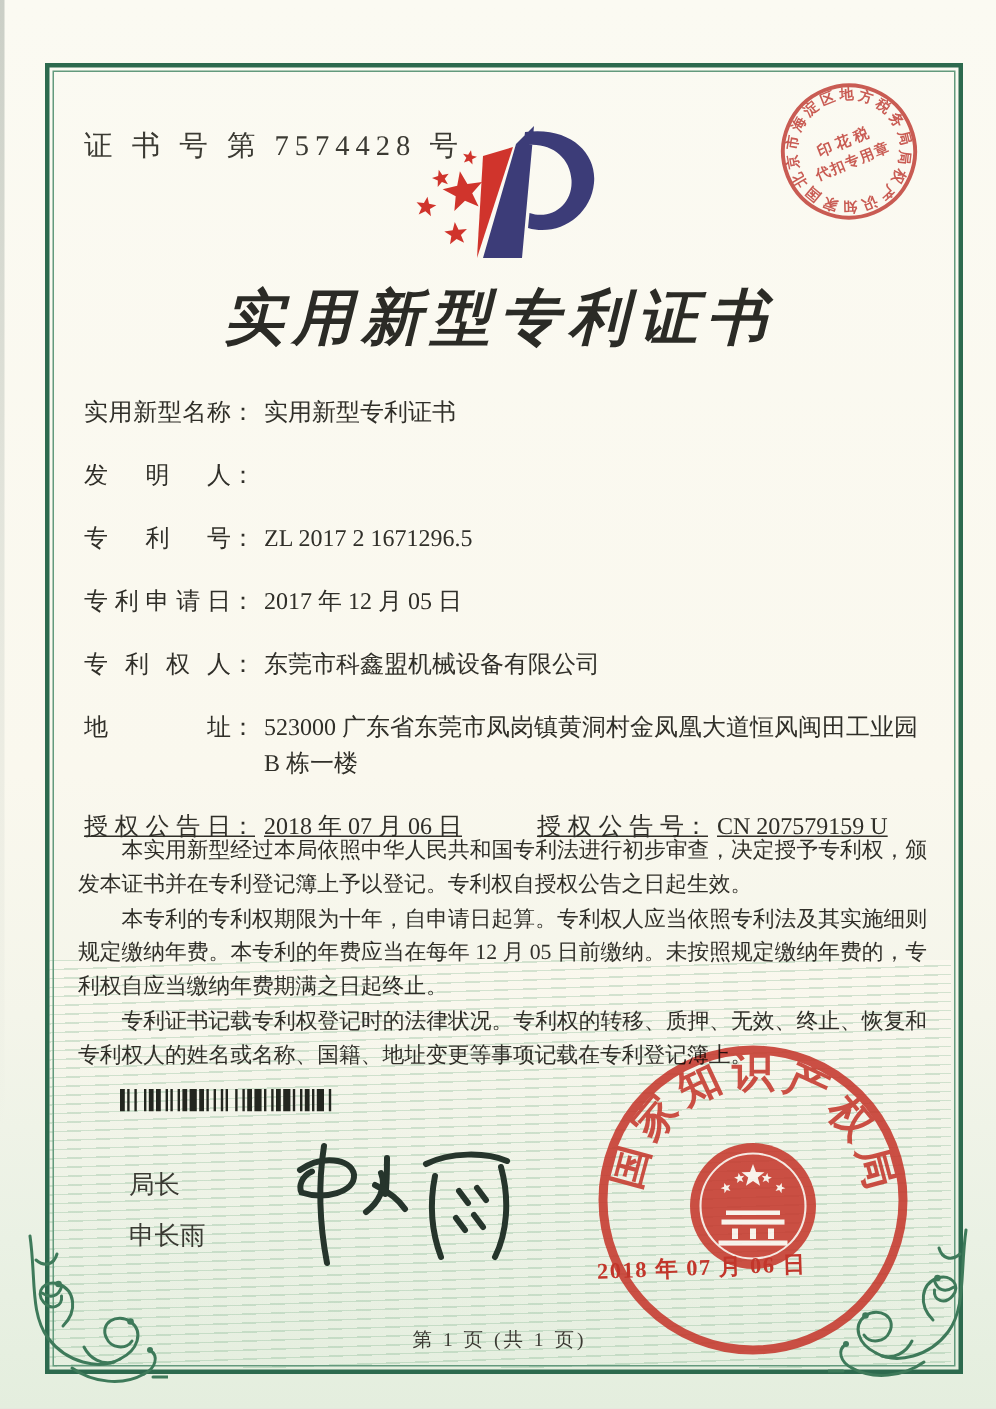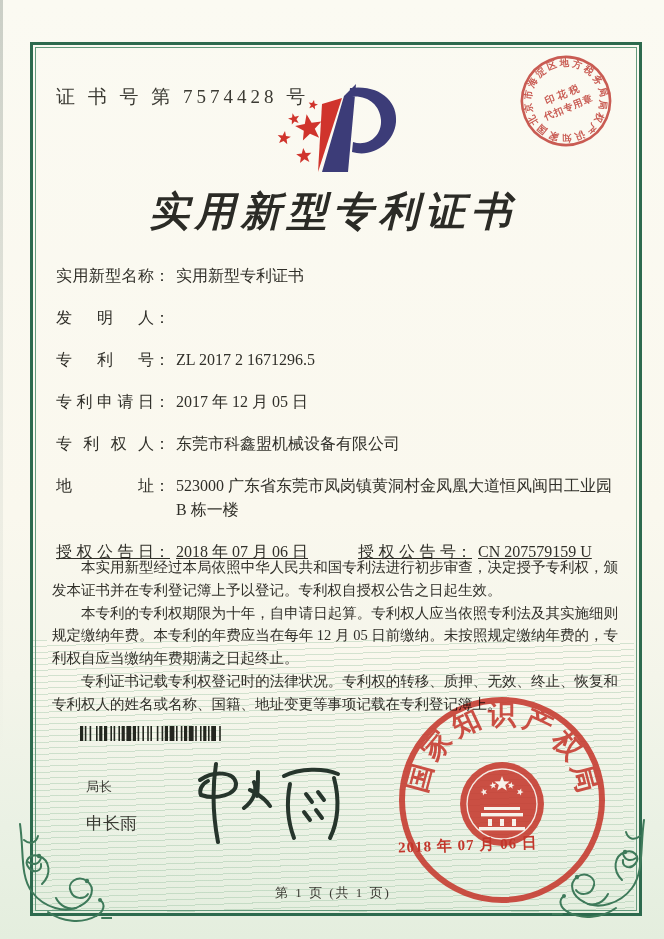--- a/index.html
+++ b/index.html
@@ -22,21 +22,21 @@
   .frow{display:flex;margin-bottom:18px;}
   .flabel{display:inline-block;width:98px;flex:0 0 98px;text-align:justify;text-align-last:justify;}
   .fcolon{flex:0 0 auto;margin-right:6px;}
   .fvalue{flex:1 1 auto;max-width:452px;}
   .frow.auth{display:flex;text-decoration:underline;}
   .frow.auth .pair{display:flex;}
   .frow.auth .pair.right{margin-left:50px;}
   .paras{position:absolute;left:52px;top:556px;width:566px;font-size:14.5px;line-height:22.8px;text-align:justify;color:#302f29;font-family:Liberation Serif, serif;}
   .paras p{margin:0;text-indent:2em;}
   .barcode{position:absolute;left:80px;top:726px;width:208px;height:15px;}
-  .signer-title{position:absolute;left:86px;top:778px;font-size:13px;font-family:"Liberation Sans","DejaVu Sans",sans-serif;color:#3a3a33;}
+  .signer-title{position:absolute;left:86px;top:778px;font-size:17px;font-family:"Liberation Sans","DejaVu Sans",sans-serif;color:#3a3a33;}
   .signer-name{position:absolute;left:86px;top:812px;font-size:17px;font-family:"Liberation Sans","DejaVu Sans",sans-serif;color:#3a3a33;}
   .signature{position:absolute;left:188px;top:750px;z-index:4;}
   .tax-stamp{position:absolute;left:518px;top:53px;z-index:5;transform:rotate(-22deg);opacity:.85;}
   .cnipa-logo{position:absolute;left:252px;top:76px;z-index:4;}
   .issuing-seal{position:absolute;left:396px;top:694px;z-index:4;opacity:.88;mix-blend-mode:multiply;}
   .seal-date{position:absolute;left:398px;top:836px;z-index:5;font-size:15px;font-weight:bold;letter-spacing:1px;color:#c2362b;transform:rotate(-2deg);}
   .footer{position:absolute;left:30px;width:606px;top:884px;text-align:center;font-size:13px;letter-spacing:2px;color:#3b3a33;}
   .corner{position:absolute;z-index:3;}
   .corner.left{left:12px;top:822px;}
   .corner.right{left:552px;top:818px;transform:scaleX(-1);}

